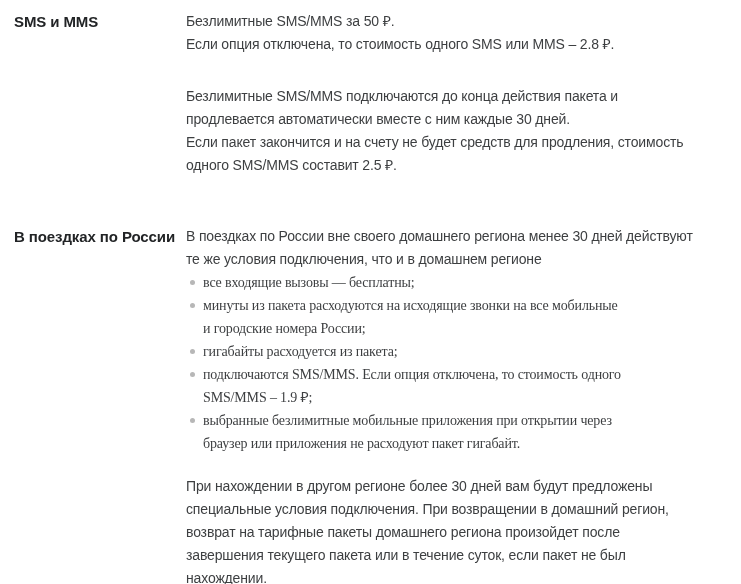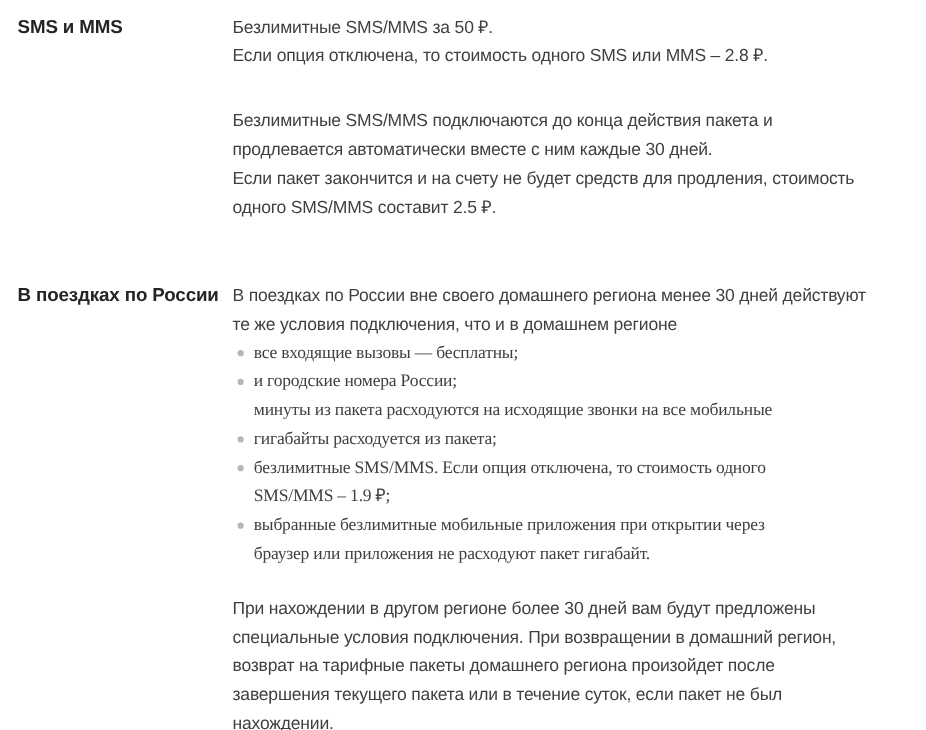--- a/index.html
+++ b/index.html
@@ -101,30 +101,30 @@
         <span class="line">те же условия подключения, что и в домашнем регионе</span>
       </div>
 
       <ul class="bullet-list">
         <li>
           <span class="dot"></span>
           <span class="line">все входящие вызовы — бесплатны;</span>
         </li>
         <li>
           <span class="dot"></span>
+          <span class="line">минуты из пакета расходуются на исходящие звонки на все мобильные</span>
           <span class="line">и городские номера России;</span>
-          <span class="line">минуты из пакета расходуются на исходящие звонки на все мобильные</span>
         </li>
         <li>
           <span class="dot"></span>
           <span class="line">гигабайты расходуется из пакета;</span>
         </li>
         <li>
           <span class="dot"></span>
-          <span class="line">безлимитные SMS/MMS. Если опция отключена, то стоимость одного</span>
+          <span class="line">подключаются SMS/MMS. Если опция отключена, то стоимость одного</span>
           <span class="line">SMS/MMS – 1.9 ₽;</span>
         </li>
         <li>
           <span class="dot"></span>
           <span class="line">выбранные безлимитные мобильные приложения при открытии через</span>
           <span class="line">браузер или приложения не расходуют пакет гигабайт.</span>
         </li>
       </ul>
 
       <div class="block outro">

